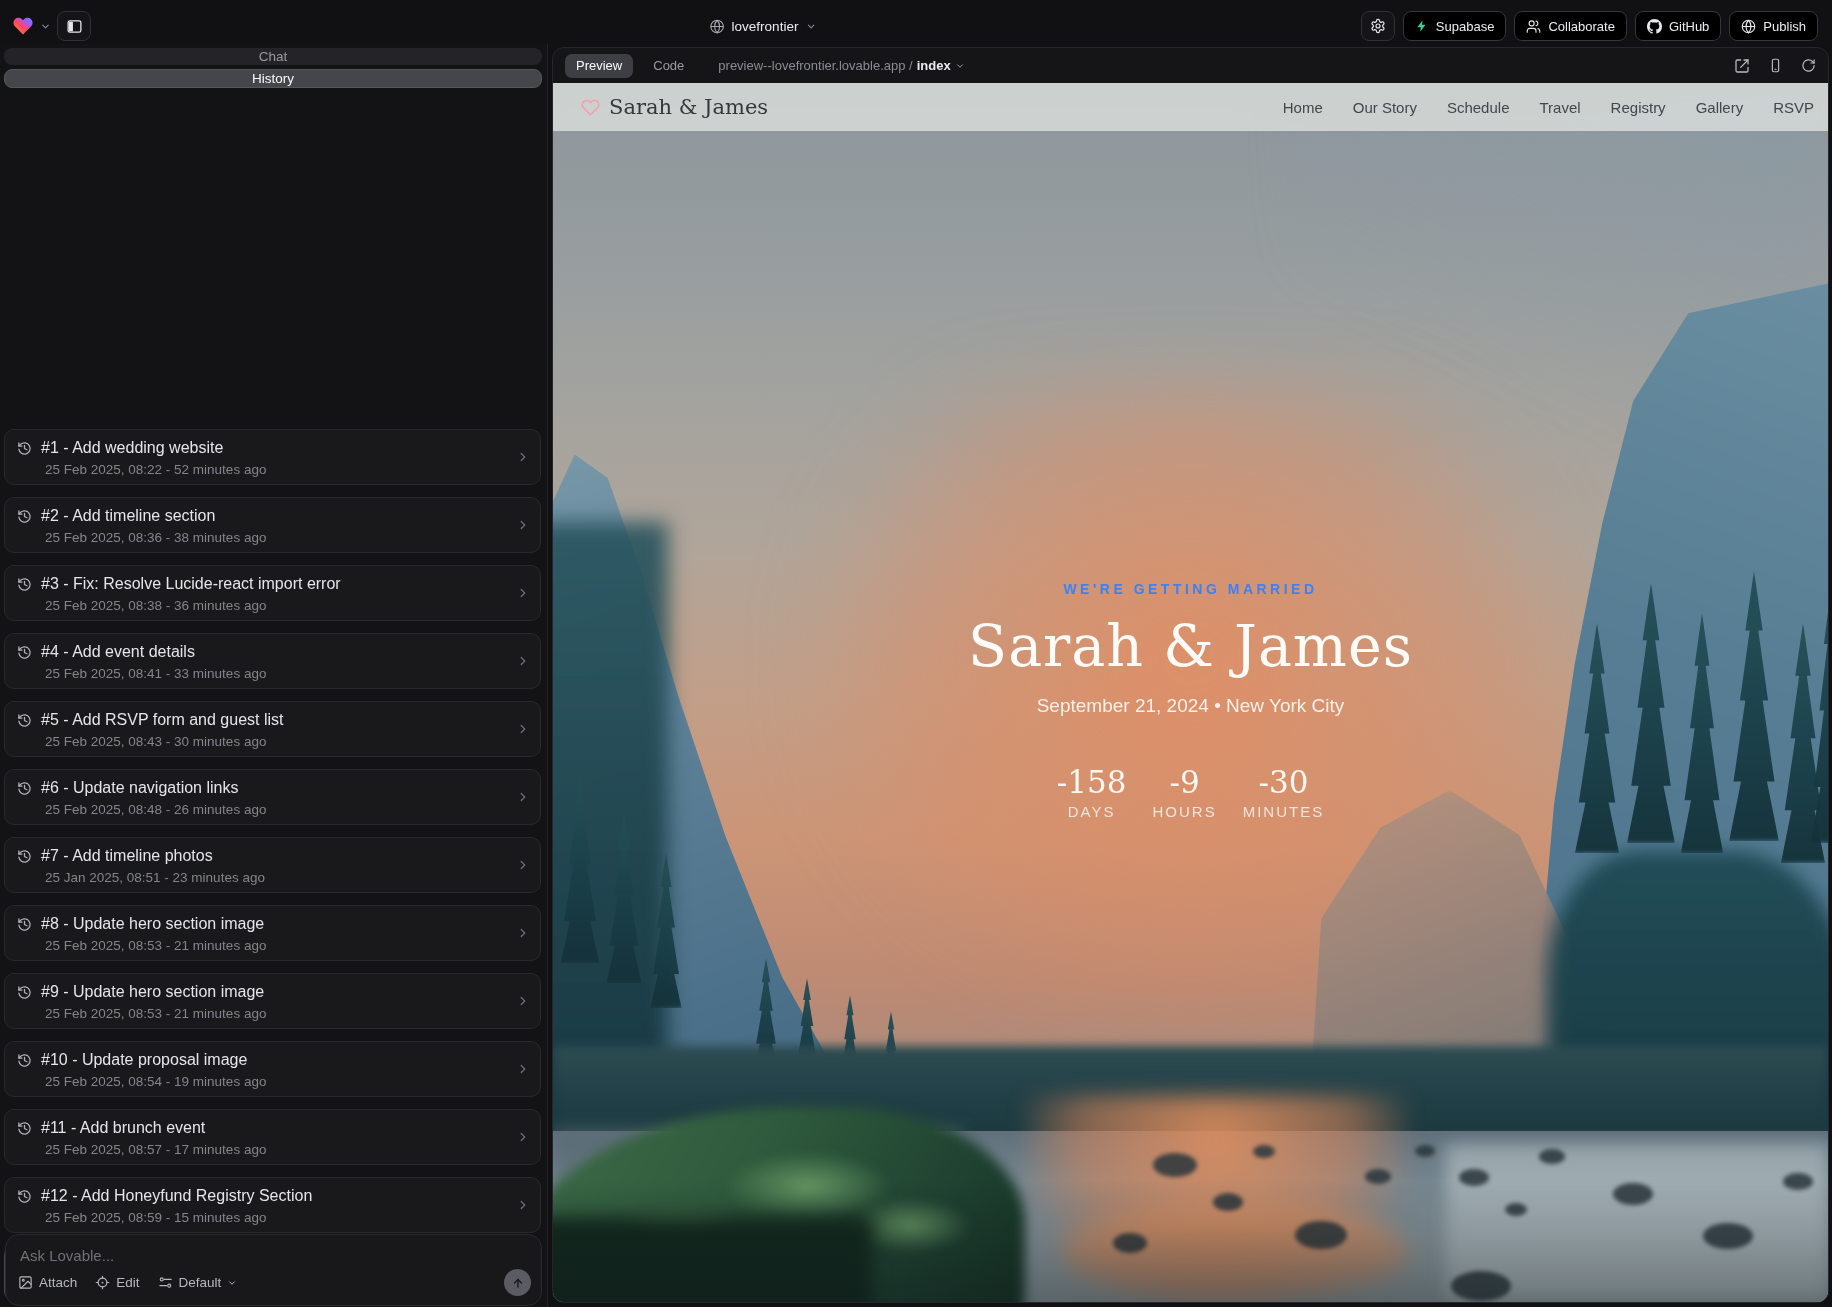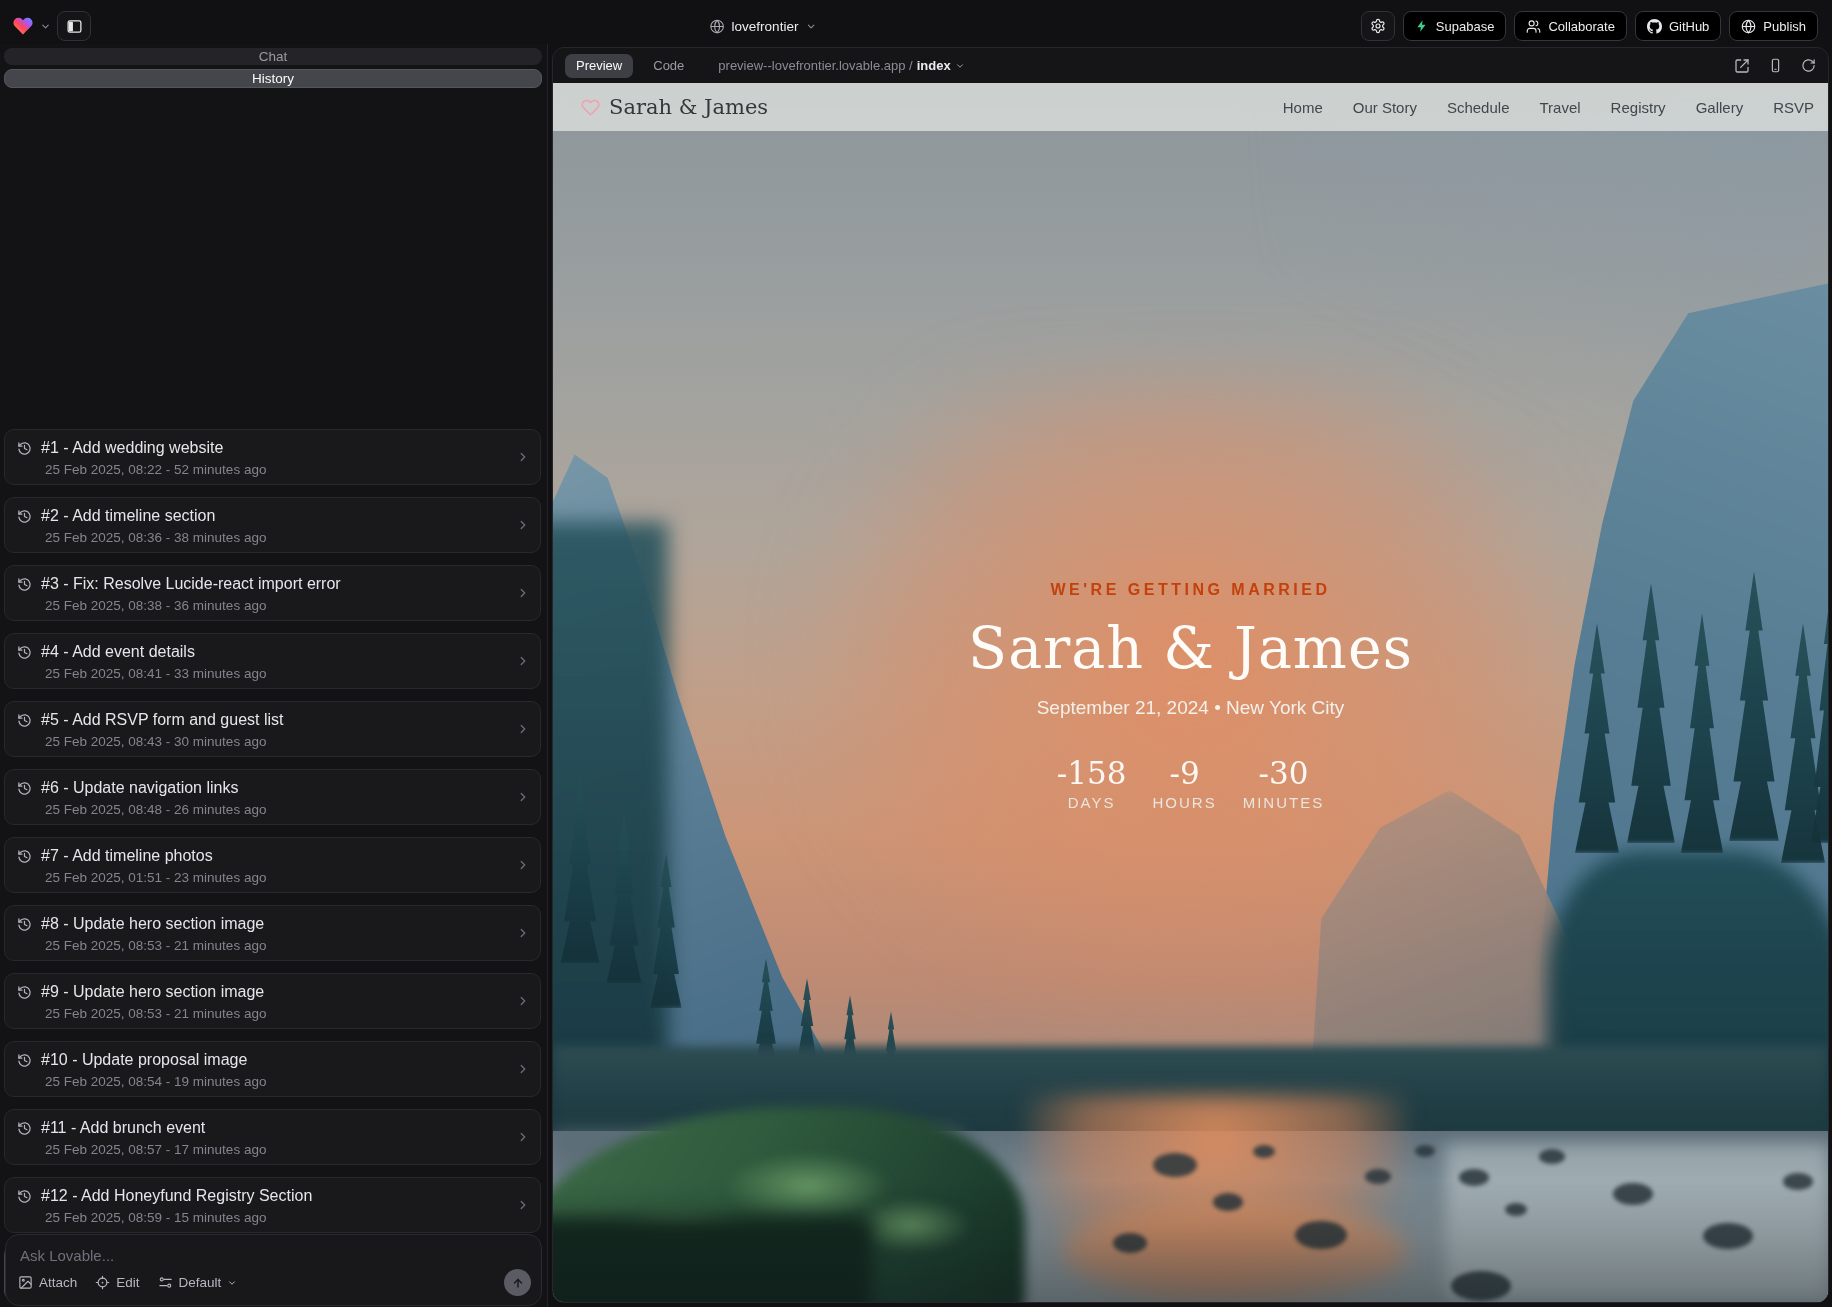--- a/index.html
+++ b/index.html
@@ -106,25 +106,25 @@
     background:linear-gradient(180deg,rgba(0,0,0,0),rgba(15,25,28,.45));}
   
   .site-header{position:absolute;left:0;top:0;width:100%;height:48px;z-index:5;
     display:flex;align-items:center;background:rgba(229,231,227,.72);backdrop-filter:blur(6px);}
   .brand{display:flex;align-items:center;gap:9px;padding-left:28px;cursor:pointer;}
   .brand span{font-family:"DejaVu Serif",serif;font-size:21px;color:#33383b;}
   .site-nav{margin-left:auto;display:flex;align-items:flex-start;gap:30px;padding-right:14px;}
   .site-nav a{color:#41474b;font-size:15px;text-decoration:none;cursor:pointer;}
   
   .hero{position:absolute;left:0;top:498px;width:100%;z-index:4;text-align:center;color:#f6f1ea;}
-  .eyebrow{font-size:16px;font-weight:600;letter-spacing:3.5px;color:#c2410c;text-align:center;}
+  .eyebrow{font-size:14px;font-weight:600;letter-spacing:3.5px;color:#3b82f6;text-align:center;}
   .hero h1{margin:16px 0 0 0;font-family:"DejaVu Serif",serif;font-weight:500;font-size:57px;
     letter-spacing:1px;color:#fdfcf8;}
   .subtitle{margin-top:16px;font-size:19px;color:#f4f0ea;}
-  .countdown{margin-top:36px;display:flex;justify-content:center;gap:26px;}
+  .countdown{margin-top:47px;display:flex;justify-content:center;gap:26px;}
   .cd{min-width:64px;}
   .cd .val{font-family:"DejaVu Serif",serif;font-size:31px;color:#fbf8f3;}
   .cd .lab{margin-top:3px;font-size:15px;letter-spacing:2px;color:#eae5dd;}
 </style>
 </head>
 <body>
 
 <div class="app">
 
   <header class="topbar">
@@ -339,21 +339,21 @@
         <div class="hrow1">
             <span class="hicon">
               <svg width="15" height="15" viewBox="0 0 24 24" fill="none" stroke="currentColor" stroke-width="2" stroke-linecap="round" stroke-linejoin="round">
                 <path d="M3 3v5h5"></path>
                 <path d="M3.05 13A9 9 0 1 0 6 5.3L3 8"></path>
                 <path d="M12 7v5l4 2"></path>
               </svg>
             </span>
           <span class="htitle">#7 - Add timeline photos</span>
           </div>
-        <div class="hmeta">25 Feb 2025, 01:51 - 23 minutes ago</div>
+        <div class="hmeta">25 Jan 2025, 08:51 - 23 minutes ago</div>
         <span class="hchev">
             <svg width="14" height="14" viewBox="0 0 24 24" fill="none" stroke="currentColor" stroke-width="2.2" stroke-linecap="round" stroke-linejoin="round">
               <path d="M9 6l6 6-6 6"></path>
             </svg>
           </span>
       </div>
       <div class="hcard">
         <div class="hrow1">
             <span class="hicon">
               <svg width="15" height="15" viewBox="0 0 24 24" fill="none" stroke="currentColor" stroke-width="2" stroke-linecap="round" stroke-linejoin="round">

